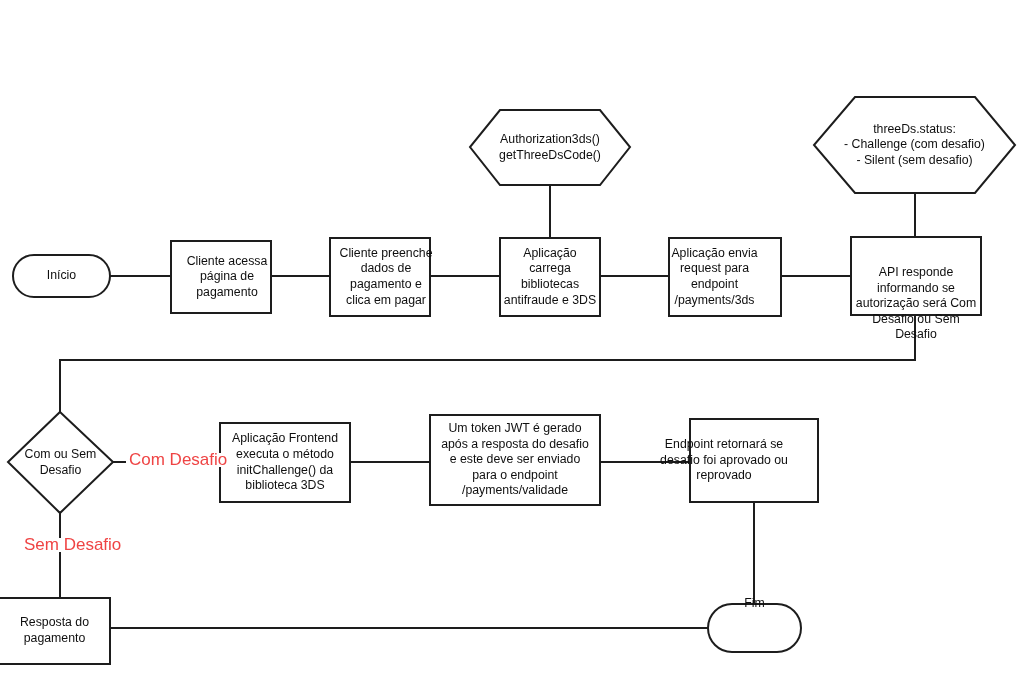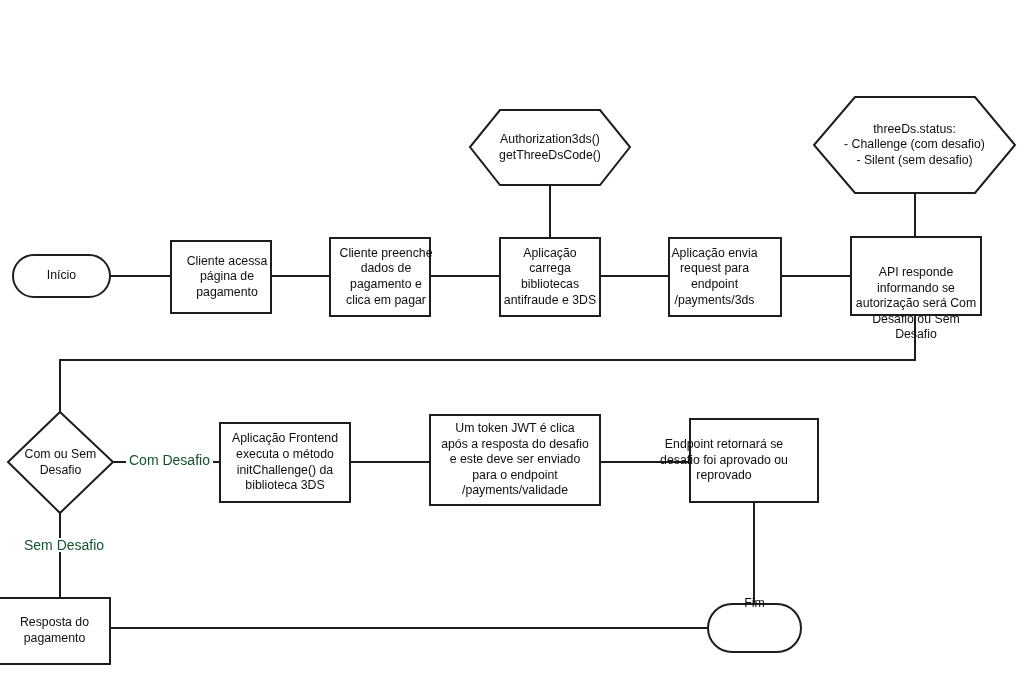--- a/index.html
+++ b/index.html
@@ -41,22 +41,22 @@
     justify-content: center;
     text-align: center;
     color: #0f0f0f;
     font-size: 12.3px;
     line-height: 15.6px;
     white-space: pre-line;
     pointer-events: none;
   }
   .edge-label {
     position: absolute;
-    color: #14532d;
-    font-size: 14px;
+    color: #ef4444;
+    font-size: 17px;
     line-height: 14px;
     background: #ffffff;
     padding: 0 3px;
     white-space: nowrap;
   }
 </style>
 </head>
 <body>
 
 <div id="canvas">
@@ -150,21 +150,21 @@
 - Silent (sem desafio)</div>
 
   <div class="node-label" style="left:8px; top:412px; width:105px; height:101px;">Com ou Sem
 Desafio</div>
 
   <div class="node-label" style="left:220px; top:423px; width:130px; height:79px;">Aplicação Frontend
 executa o método
 initChallenge() da
 biblioteca 3DS</div>
 
-  <div class="node-label" style="left:430px; top:415px; width:170px; height:90px;">Um token JWT é clica
+  <div class="node-label" style="left:430px; top:415px; width:170px; height:90px;">Um token JWT é gerado
 após a resposta do desafio
 e este deve ser enviado
 para o endpoint
 /payments/validade</div>
 
   <div class="node-label" style="left:660px; top:419px; width:128px; height:83px;">Endpoint retornará se
 desafio foi aprovado ou
 reprovado</div>
 
   <div class="node-label" style="left:-1px; top:598px; width:111px; height:66px;">Resposta do

